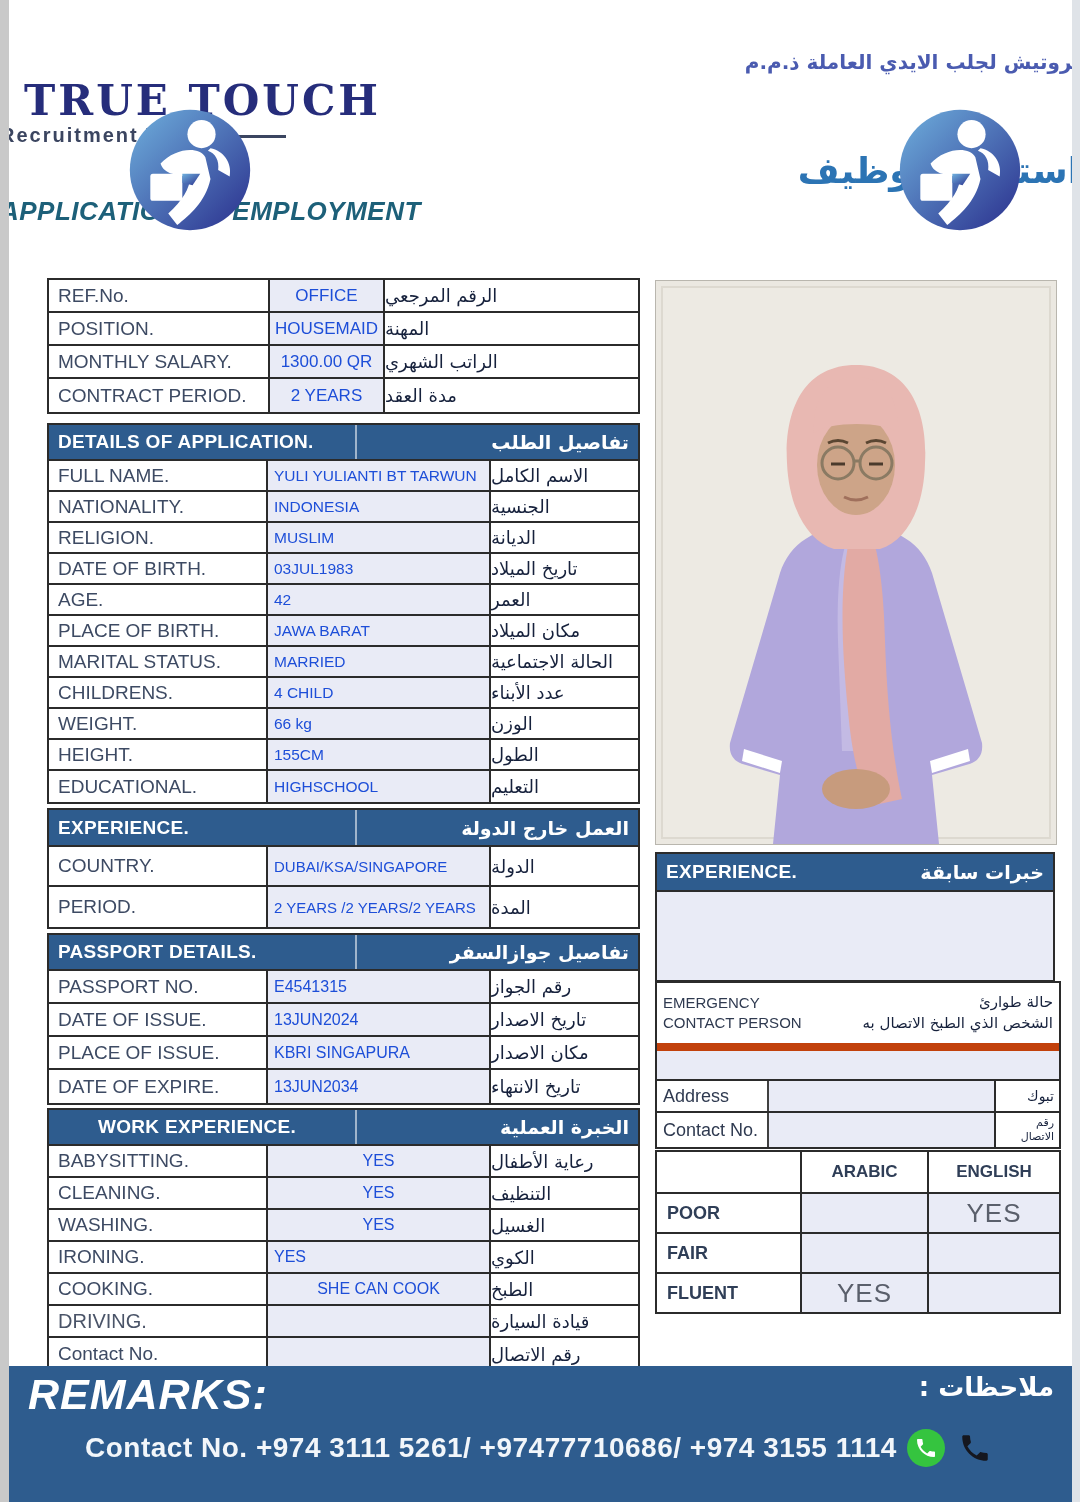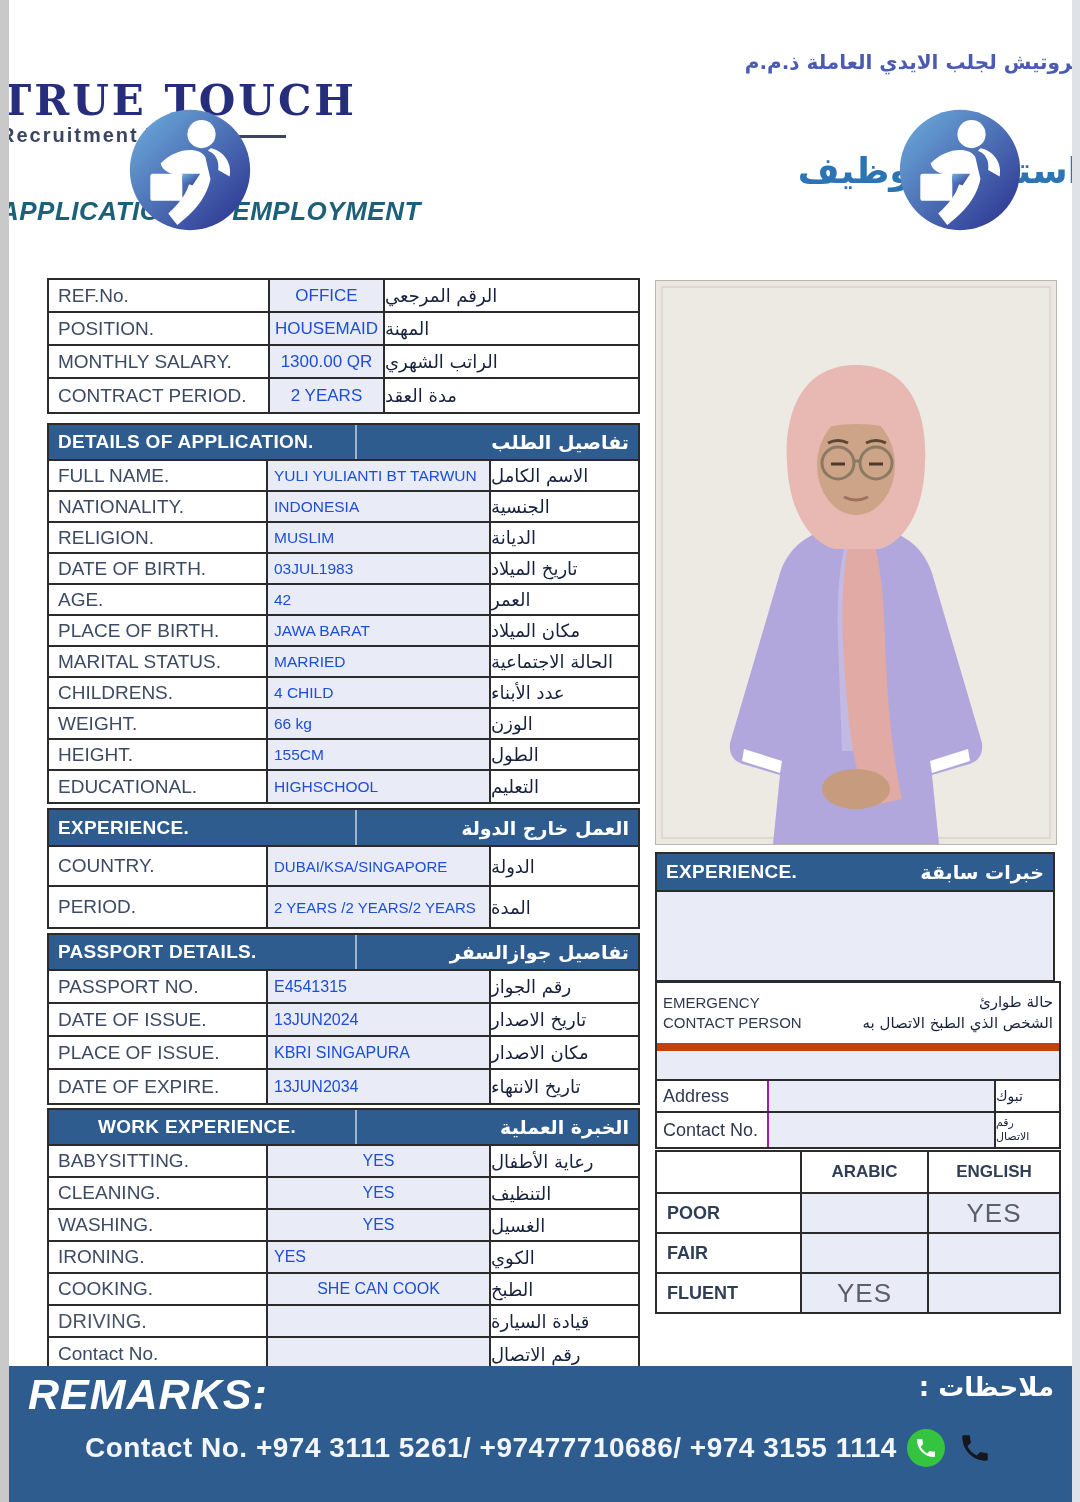--- a/index.html
+++ b/index.html
@@ -3,21 +3,21 @@
 <meta charset="utf-8">
 <style>
   html,body{margin:0;padding:0;background:#9a9a9a;}
   .page{position:relative;width:1080px;height:1502px;background:#ffffff;overflow:hidden;
         font-family:"Liberation Sans",sans-serif;}
   .edge-l{position:absolute;left:0;top:0;width:9px;height:1502px;background:#c9c9c9;z-index:30;}
   .edge-r{position:absolute;right:0;top:0;width:8px;height:1502px;background:#dfe3e8;z-index:30;}
   .ar{font-family:"DejaVu Sans",sans-serif;}
   .tagline{position:absolute;top:50px;left:0;width:1080px;font-size:20px;font-weight:bold;color:#4a5bb0;}
   .brand{position:absolute;top:76px;left:0;width:944px;font-size:42px;font-weight:bold;
-         letter-spacing:3px;color:#262d7b;font-family:"DejaVu Serif",serif;}
+         letter-spacing:3px;color:#262d7b;font-family:"DejaVu Serif",serif;padding-left:24px;}
   .brandsub{position:absolute;top:124px;left:0;width:1080px;font-size:20px;font-weight:bold;
             letter-spacing:2px;color:#3b4560;}
   .brandsub .rule{display:inline-block;width:72px;border-bottom:3px solid #3b4560;margin-left:4px;vertical-align:middle;}
   .title-ar{position:absolute;top:150px;left:0;width:1080px;font-size:36px;font-weight:bold;color:#2c74b4;}
   .title-en{position:absolute;top:196px;left:0;width:1080px;font-size:26px;font-weight:bold;
             font-style:italic;color:#1d6079;letter-spacing:0.5px;}
   .logo{position:absolute;width:128px;height:128px;}
   .logo-left{left:126px;top:106px;}
   .logo-right{left:896px;top:106px;}
 
@@ -77,25 +77,25 @@
   .r-exp .ebox{height:88px;background:#e9ebf6;}
 
   .em-tbl{left:655px;top:981px;width:406px;}
   .em-r1{display:flex;justify-content:space-between;align-items:center;height:60px;
          border-bottom:8px solid #c2410c;padding:0 6px;background:#fff;}
   .em-en{font-size:15px;color:#2f3a50;line-height:20px;}
   .em-ar{font-size:15px;color:#16213c;text-align:right;line-height:21px;}
   .em-blank{height:28px;background:#e9ebf6;border-bottom:2px solid #2b2b2b;}
   .em-row{display:flex;height:30px;border-bottom:2px solid #2b2b2b;}
   .em-row:last-child{border-bottom:none;}
-  .em-lab{width:104px;border-right:2px solid #a21caf;display:flex;align-items:center;
+  .em-lab{width:104px;border-right:2px solid #404040;display:flex;align-items:center;
           padding-left:6px;font-size:18px;color:#2f3a50;background:#fff;}
   .em-val{flex:1;background:#e9ebf6;}
   .em-arl{width:58px;border-left:2px solid #2b2b2b;display:flex;flex-direction:column;
-          align-items:flex-end;justify-content:center;padding-right:5px;background:#fff;
+          justify-content:center;padding-right:5px;background:#fff;
           font-size:14px;color:#16213c;line-height:14px;}
   .em-row.last{height:34px;}
   .em-arl .tiny{font-size:11px;}
 
   .t-lang{left:655px;top:1150px;width:406px;}
   .t-lang .hdr{height:36px;}
   .t-lang .hdr .he{font-size:16px;}
   .t-lang .hdr .ha{font-size:16px;}
   .lrow{display:flex;height:38px;border-bottom:2px solid #2b2b2b;}
   .lrow:last-child{border-bottom:none;}

